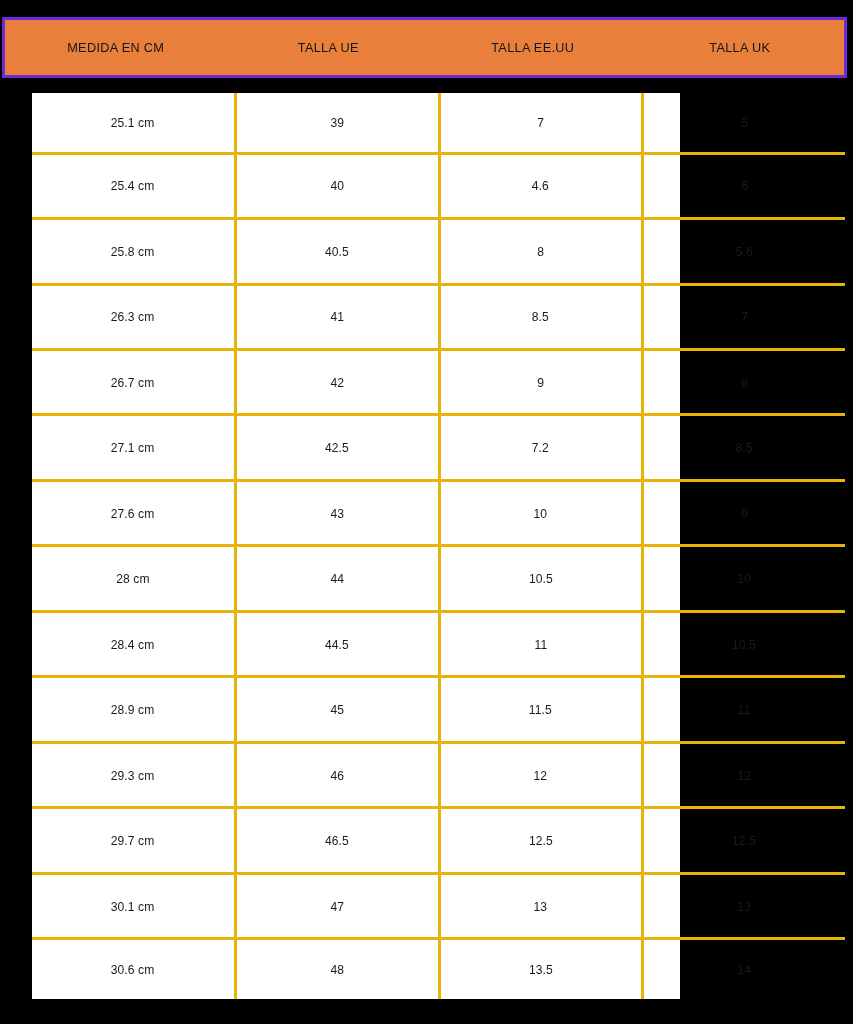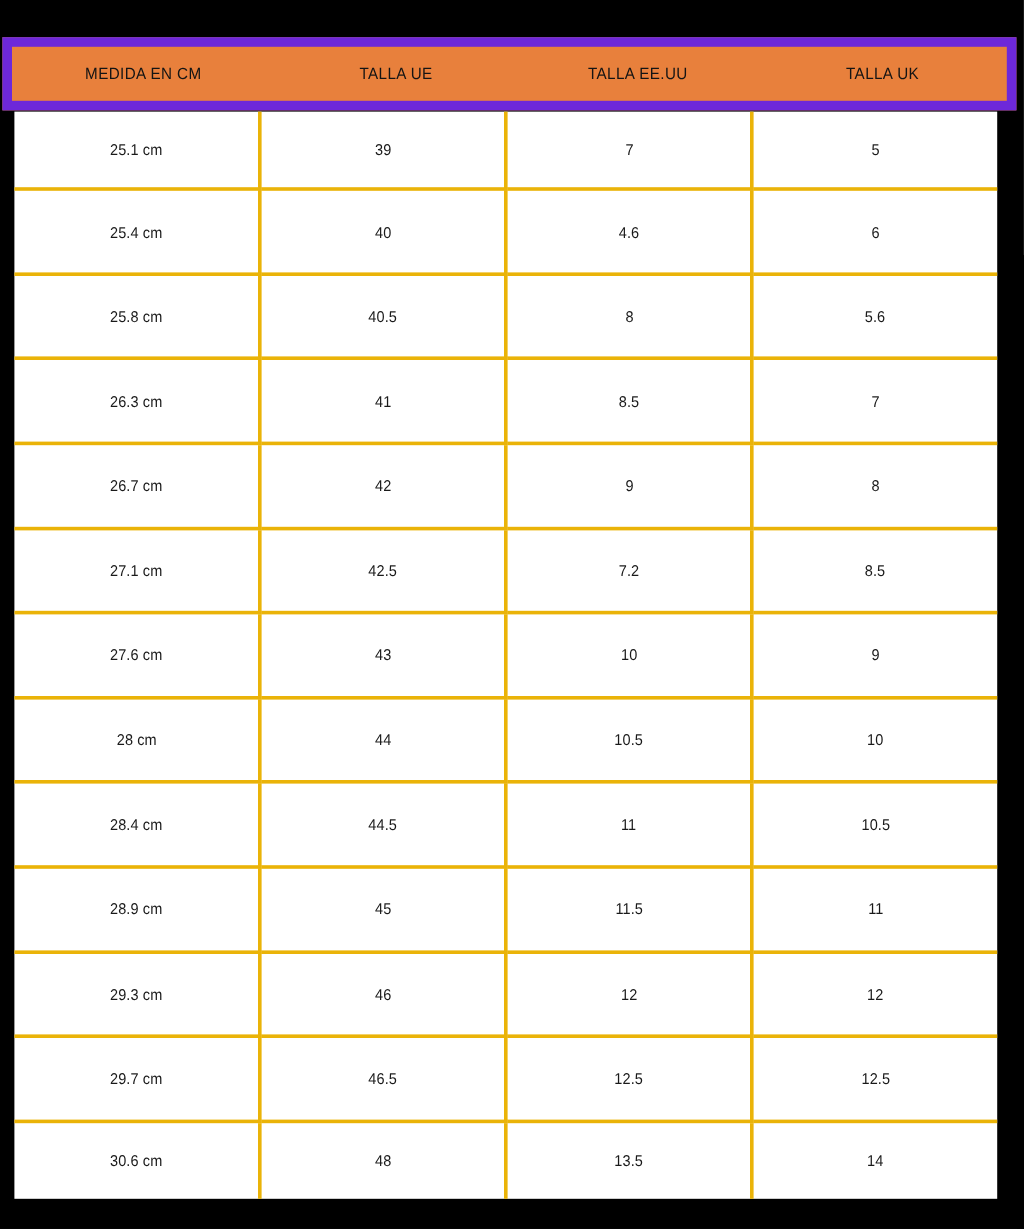--- a/index.html
+++ b/index.html
@@ -11,24 +11,24 @@
   }
   #canvas {
     position:relative;
     width:853px; height:1024px;
     background:#000000;
   }
 
   
   #header-band {
     position:absolute;
-    left:2px; top:31px;
+    left:2px; top:17px;
     width:845px; height:61px;
     background:#e8803c;
-    border:8px solid #6d28d9;
+    border:3px solid #6d28d9;
     display:flex;
     align-items:center;
   }
   .head-cell {
     display:flex;
     align-items:center;
     justify-content:center;
     height:100%;
     font-size:13.5px;
     font-weight:400;
@@ -39,22 +39,22 @@
     white-space:nowrap;
   }
   .head-cell.c0 { width:222px; }
   .head-cell.c1 { width:205px; }
   .head-cell.c2 { width:204px; }
   .head-cell.c3 { width:210px; }
 
   
   #table-wrap {
     position:absolute;
-    left:12px; top:93px;
-    width:819px; height:906px;
+    left:32px; top:93px;
+    width:648px; height:906px;
     background:#ffffff;
   }
   table {
     width:100%; height:100%;
     border-collapse:collapse;
     table-layout:fixed;
   }
   td {
     border:3px solid #eab308;
     text-align:center;
@@ -167,20 +167,26 @@
             <td><span>12</span></td>
             <td><span>12</span></td>
           </tr>
           <tr>
             <td><span>29.7 cm</span></td>
             <td><span>46.5</span></td>
             <td><span>12.5</span></td>
             <td><span>12.5</span></td>
           </tr>
           <tr>
+            <td><span>30.1 cm</span></td>
+            <td><span>47</span></td>
+            <td><span>13</span></td>
+            <td><span>13</span></td>
+          </tr>
+          <tr>
             <td><span>30.6 cm</span></td>
             <td><span>48</span></td>
             <td><span>13.5</span></td>
             <td><span>14</span></td>
           </tr>
         </tbody>
     </table>
   </div>
 
 </div>

